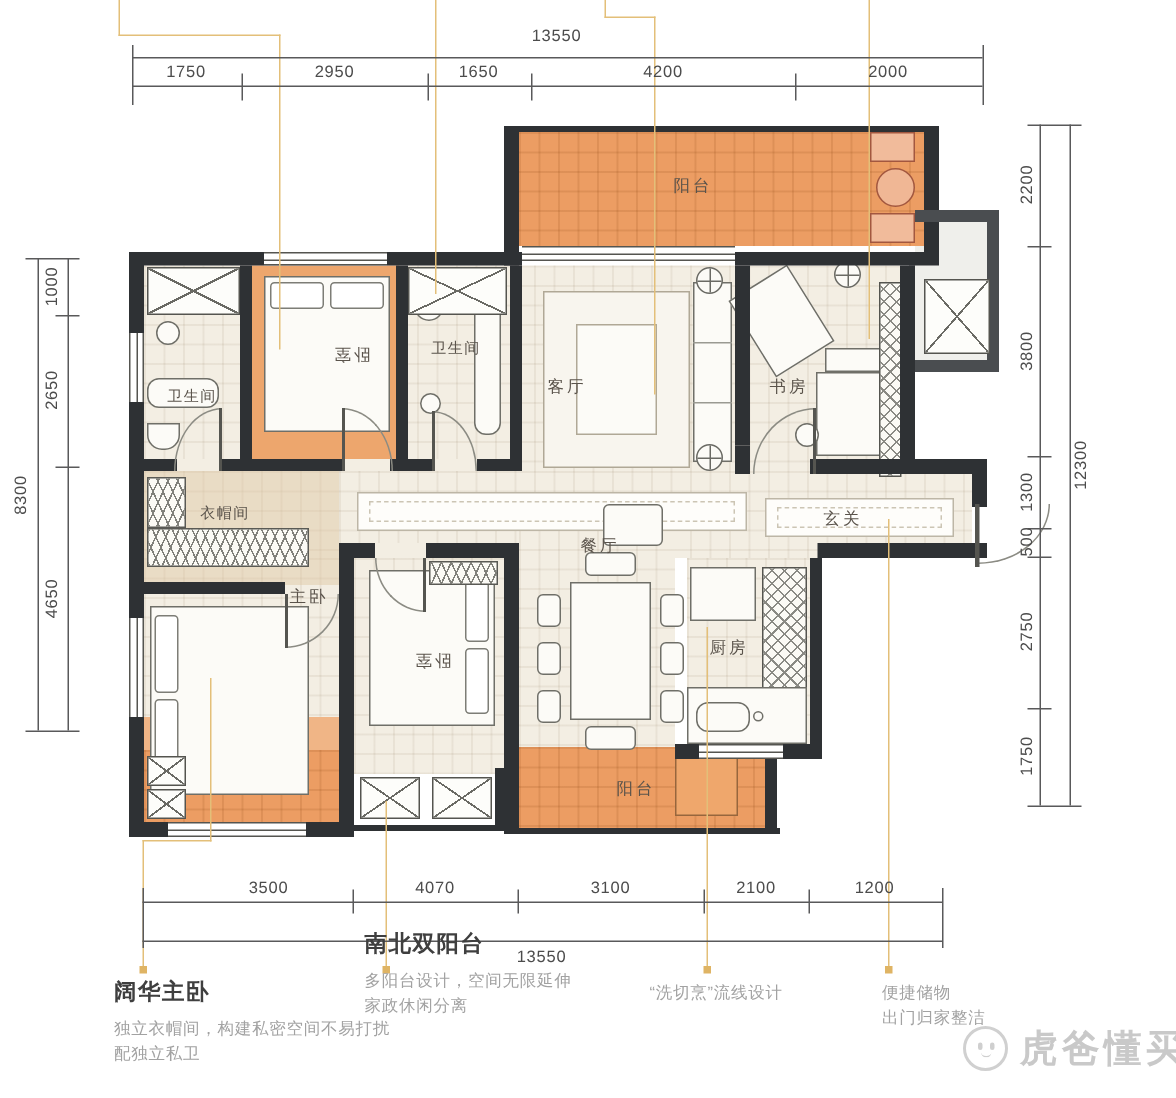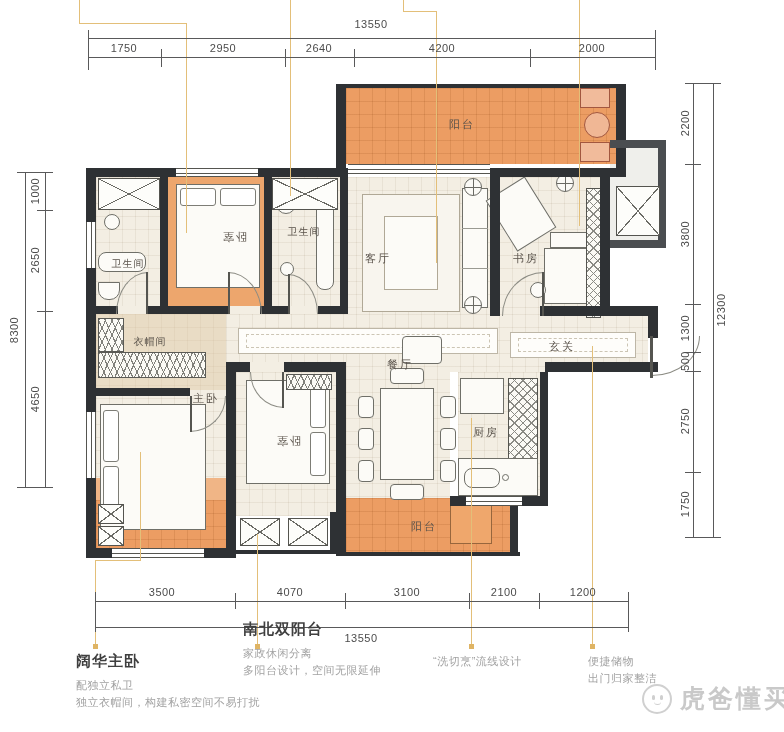--- a/index.html
+++ b/index.html
@@ -267,35 +267,35 @@
     <div class="dimline" style="left:88px;top:38px;width:567px;height:1px"></div>
     <div class="dimline" style="left:88px;top:57px;width:567px;height:1px"></div>
     <div class="tick" style="left:88px;top:30px;width:1px;height:40px"></div>
     <div class="tick" style="left:655px;top:30px;width:1px;height:40px"></div>
     <div class="tick" style="left:161px;top:49px;width:1px;height:18px"></div>
     <div class="tick" style="left:285px;top:49px;width:1px;height:18px"></div>
     <div class="tick" style="left:354px;top:49px;width:1px;height:18px"></div>
     <div class="tick" style="left:530px;top:49px;width:1px;height:18px"></div>
     <span class="dimlabel" style="left:124px;top:48px">1750</span>
     <span class="dimlabel" style="left:223px;top:48px">2950</span>
-    <span class="dimlabel" style="left:319px;top:48px">2640</span>
+    <span class="dimlabel" style="left:319px;top:48px">1650</span>
     <span class="dimlabel" style="left:442px;top:48px">4200</span>
     <span class="dimlabel" style="left:592px;top:48px">2000</span>
   </div>
 
   <div>
     <div class="dimline" style="left:95px;top:601px;width:533px;height:1px"></div>
     <div class="dimline" style="left:95px;top:627px;width:533px;height:1px"></div>
     <div class="tick" style="left:95px;top:592px;width:1px;height:40px"></div>
     <div class="tick" style="left:628px;top:592px;width:1px;height:40px"></div>
     <div class="tick" style="left:235px;top:593px;width:1px;height:16px"></div>
     <div class="tick" style="left:345px;top:593px;width:1px;height:16px"></div>
     <div class="tick" style="left:469px;top:593px;width:1px;height:16px"></div>
     <div class="tick" style="left:539px;top:593px;width:1px;height:16px"></div>
-    <span class="dimlabel" style="left:162px;top:592px">3500</span>
+    <span class="dimlabel" style="left:179px;top:592px">3500</span>
     <span class="dimlabel" style="left:290px;top:592px">4070</span>
     <span class="dimlabel" style="left:407px;top:592px">3100</span>
     <span class="dimlabel" style="left:504px;top:592px">2100</span>
     <span class="dimlabel" style="left:583px;top:592px">1200</span>
     <span class="dimlabel" style="left:361px;top:638px">13550</span>
   </div>
 
   <div>
     <div class="dimline" style="left:25px;top:172px;width:1px;height:315px"></div>
     <div class="dimline" style="left:45px;top:172px;width:1px;height:315px"></div>
@@ -323,27 +323,27 @@
     <span class="dimlabel v" style="left:685px;top:234px">3800</span>
     <span class="dimlabel v" style="left:685px;top:328px">1300</span>
     <span class="dimlabel v" style="left:685px;top:361px">500</span>
     <span class="dimlabel v" style="left:685px;top:421px">2750</span>
     <span class="dimlabel v" style="left:685px;top:504px">1750</span>
     <span class="dimlabel v" style="left:721px;top:310px">12300</span>
   </div>
 
   <div class="anno" style="left:76px;top:652px;width:230px">
     <h3>阔华主卧</h3>
+    <p>独立衣帽间，构建私密空间不易打扰</p>
     <p>配独立私卫</p>
-    <p>独立衣帽间，构建私密空间不易打扰</p>
   </div>
   <div class="anno" style="left:243px;top:620px;width:190px">
     <h3>南北双阳台</h3>
+    <p>多阳台设计，空间无限延伸</p>
     <p>家政休闲分离</p>
-    <p>多阳台设计，空间无限延伸</p>
   </div>
   <div class="anno" style="left:433px;top:652px;width:160px">
     <p>“洗切烹”流线设计</p>
   </div>
   <div class="anno" style="left:588px;top:652px;width:150px">
     <p>便捷储物</p>
     <p>出门归家整洁</p>
   </div>
 
   <div class="wm" style="left:642px;top:682px">

